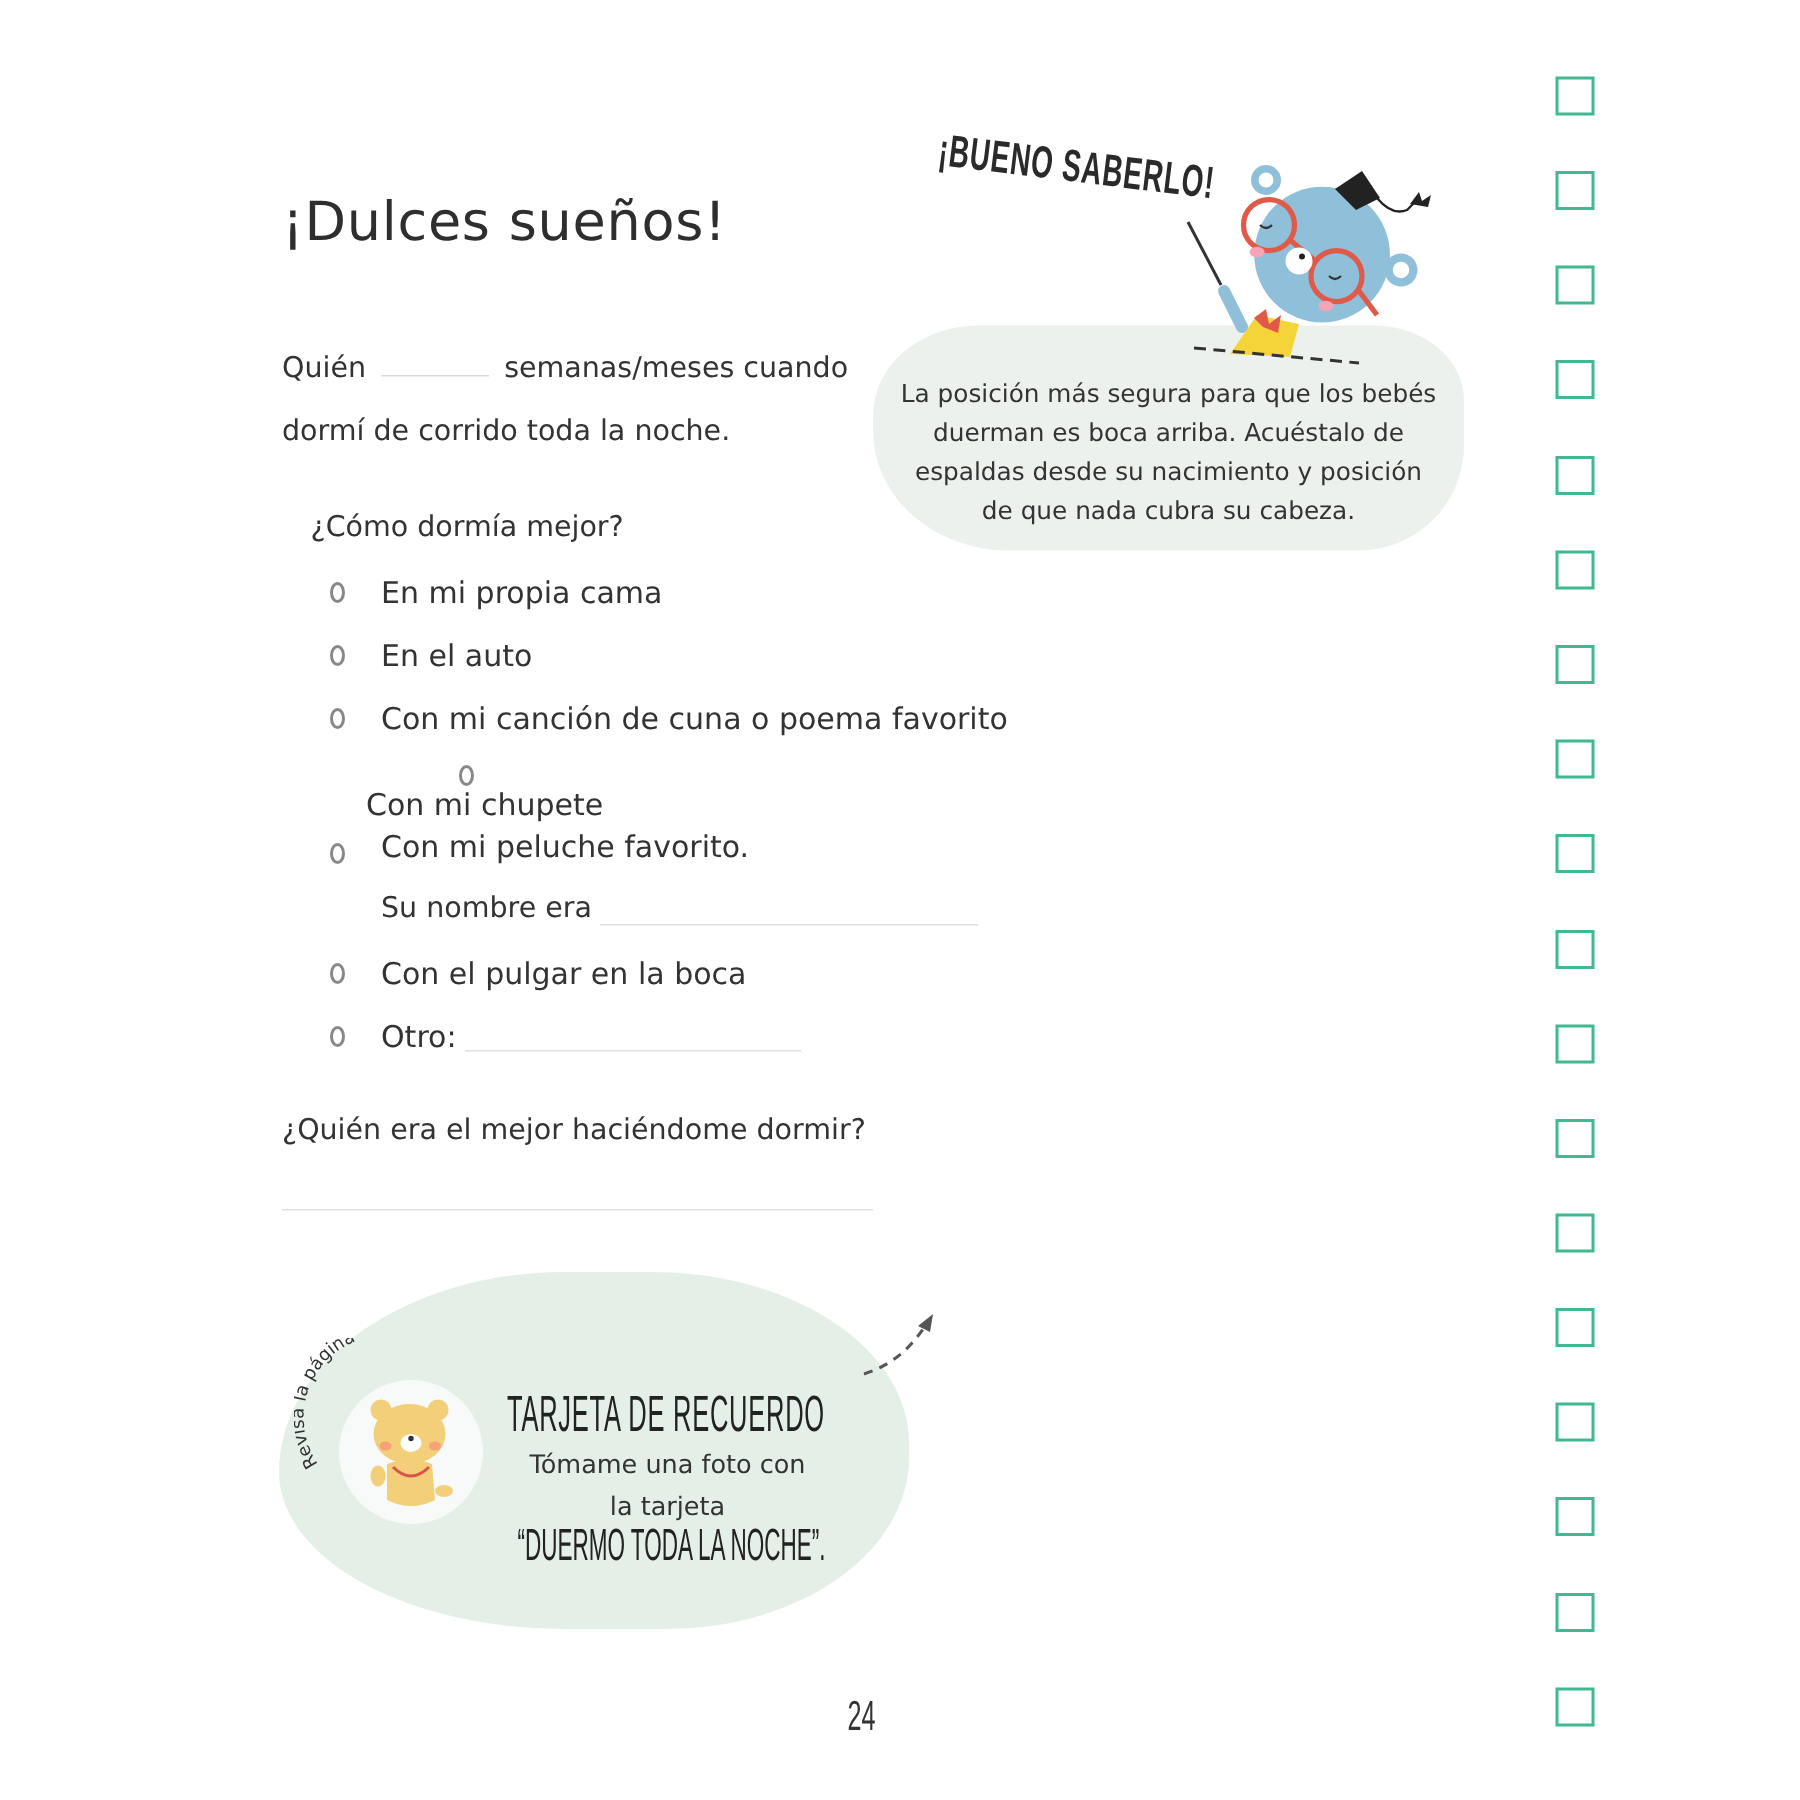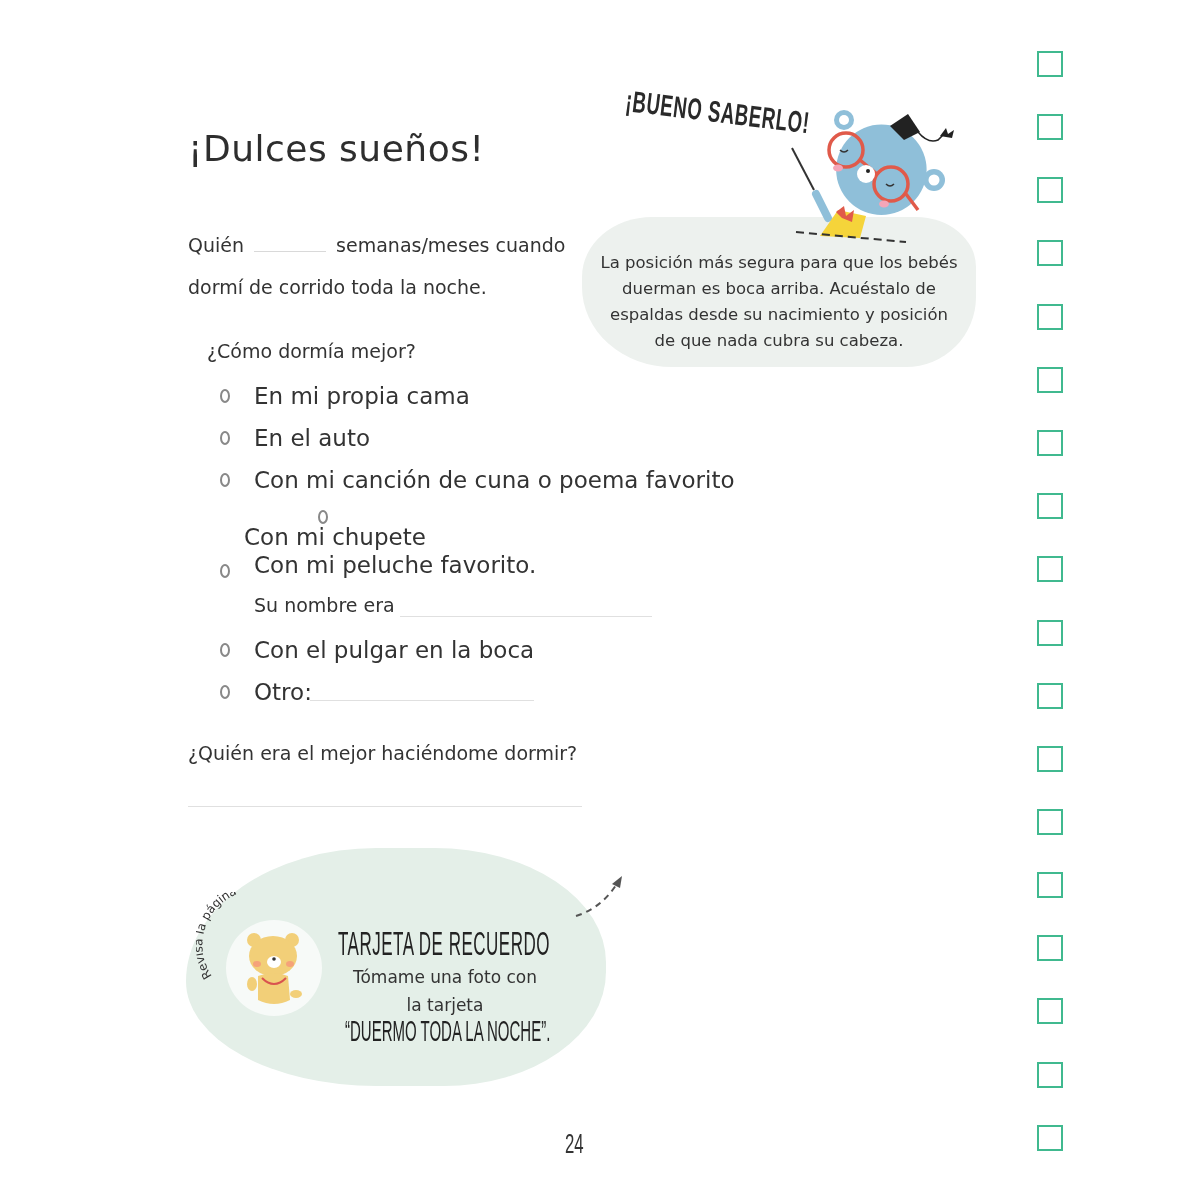--- a/index.html
+++ b/index.html
@@ -5,21 +5,21 @@
     html, body { margin: 0; padding: 0; }
     body {
       width: 1200px; height: 1200px; background: #ffffff; position: relative; overflow: hidden;
       font-family: "DejaVu Sans", sans-serif; color: #333333;
     }
     .abs { position: absolute; }
     .title { left: 188px; top: 128px; font-size: 36px; color: #2e2e2e; letter-spacing: 0.5px; white-space: nowrap; }
     .body-text { font-size: 19px; color: #333; white-space: nowrap; }
     .blank { display: inline-block; border-bottom: 1px solid #d9d9d9; vertical-align: baseline; height: 1px; margin: 0 4px; }
     .opt-circle { display: inline-block; width: 10px; height: 14px; border: 2px solid #888; border-radius: 50%; box-sizing: border-box; }
-    .opt-row { position: absolute; left: 220px; font-size: 23px; color: #333; white-space: nowrap; display: flex; align-items: center; }
+    .opt-row { position: absolute; left: 220px; font-size: 20px; color: #333; white-space: nowrap; display: flex; align-items: center; }
     .opt-row .opt-label { margin-left: 24px; }
     .line { position: absolute; border-bottom: 1.5px solid #e0e0e0; height: 0; }
 
     .info-blob { left: 582px; top: 217px; width: 394px; height: 150px; background: #edf1ee; border-radius: 70px 60px 70px 90px / 60px 50px 70px 80px; }
     .info-text { left: 582px; top: 250px; width: 394px; text-align: center; font-size: 16.5px; line-height: 26px; color: #333; }
     .bueno { left: 628px; top: 84px; font-family: "Liberation Sans", sans-serif; font-size: 30px; font-weight: bold; color: #2a2a2a; transform: rotate(7deg) scaleX(0.62); transform-origin: left top; letter-spacing: 1px; white-space: nowrap; }
 
     .card-blob { left: 186px; top: 848px; width: 420px; height: 238px; background: #e4efe8; border-radius: 200px 180px 170px 200px / 140px 120px 120px 110px; }
     .bear-circle { left: 226px; top: 920px; width: 96px; height: 96px; background: #f7faf8; border-radius: 50%; }
     .card-title { left: 338px; top: 924px; font-family: "Liberation Sans", sans-serif; font-size: 34px; color: #222; transform: scaleX(0.5); transform-origin: left top; white-space: nowrap; letter-spacing: 1px; }

